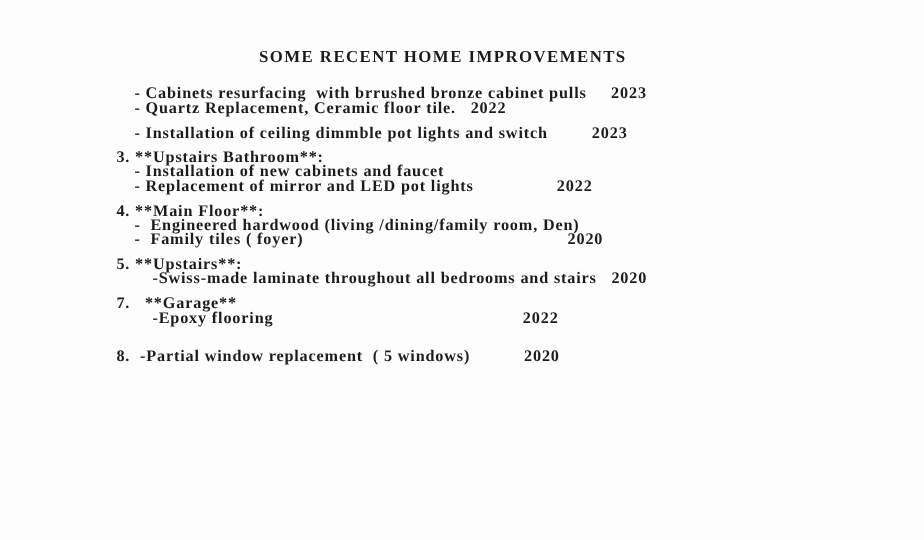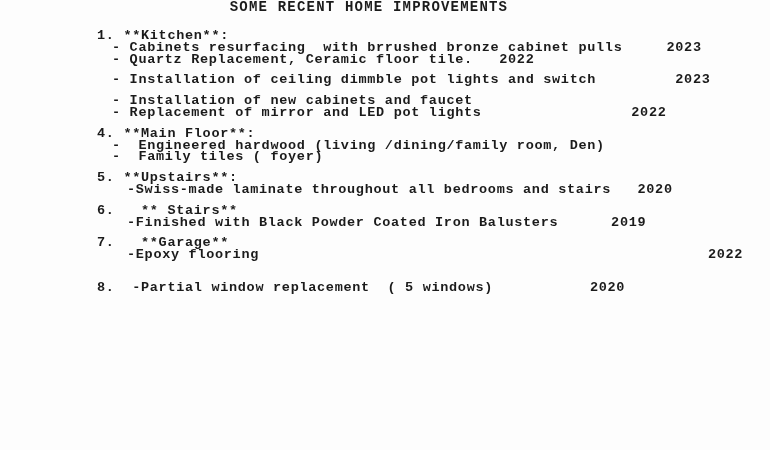--- a/index.html
+++ b/index.html
@@ -7,21 +7,22 @@
     padding: 0;
     width: 770px;
     height: 450px;
     overflow: hidden;
     background: #fdfdfd;
   }
   .page {
     width: 770px;
     height: 450px;
     box-sizing: border-box;
-    font-family: Liberation Mono, monospace;
+    padding-top: 42px;
+    font-family: Liberation Serif, serif;
     font-weight: 700;
     color: #1b1b1b;
   }
   .title {
     font-size: 14px;
     line-height: 14px;
     letter-spacing: 1.2px;
     text-align: center;
     padding-right: 32px;
     margin: 0 0 16px 0;
@@ -50,49 +51,45 @@
 </style>
 </head>
 <body style="background: rgb(253, 253, 253);">
 
 <div class="page" style="color: rgb(27, 27, 27);">
   <h1 class="title">SOME RECENT HOME IMPROVEMENTS</h1>
 
   <div class="content">
 
     <div class="section">
-      <div class="line"><span>1. **Kitchen**:</span></div>
       <div class="line ind1"><span>- Cabinets resurfacing  with brrushed bronze cabinet pulls     </span><span class="year">2023</span></div>
       <div class="line ind1"><span>- Quartz Replacement, Ceramic floor tile.   </span><span class="year">2022</span></div>
     </div>
 
     <div class="section">
       <div class="line ind1"><span>- Installation of ceiling dimmble pot lights and switch         </span><span class="year">2023</span></div>
     </div>
 
     <div class="section">
+      <div class="line"><span>3. **Upstairs Bathroom**:</span></div>
       <div class="line ind1"><span>- Installation of new cabinets and faucet</span></div>
       <div class="line ind1"><span>- Replacement of mirror and LED pot lights                 </span><span class="year">2022</span></div>
     </div>
 
     <div class="section">
       <div class="line"><span>4. **Main Floor**:</span></div>
       <div class="line ind1"><span>-  Engineered hardwood (living /dining/family room, Den)</span></div>
       <div class="line ind1"><span>-  Family tiles ( foyer)                                                      </span><span class="year">2020</span></div>
     </div>
 
     <div class="section">
       <div class="line"><span>5. **Upstairs**:</span></div>
       <div class="line ind2"><span>-Swiss-made laminate throughout all bedrooms and stairs   </span><span class="year">2020</span></div>
     </div>
 
-    <div class="section">
-      <div class="line"><span>6.   ** Stairs**</span></div>
-      <div class="line ind2"><span>-Finished with Black Powder Coated Iron Balusters      </span><span class="year">2019</span></div>
-    </div>
 
     <div class="section">
       <div class="line"><span>7.   **Garage**</span></div>
       <div class="line ind3"><span>-Epoxy flooring                                                   </span><span class="year">2022</span></div>
     </div>
 
     <div class="section gap-lg">
       <div class="line ind0"><span>8.  -Partial window replacement  ( 5 windows)           </span><span class="year">2020</span></div>
     </div>
 

